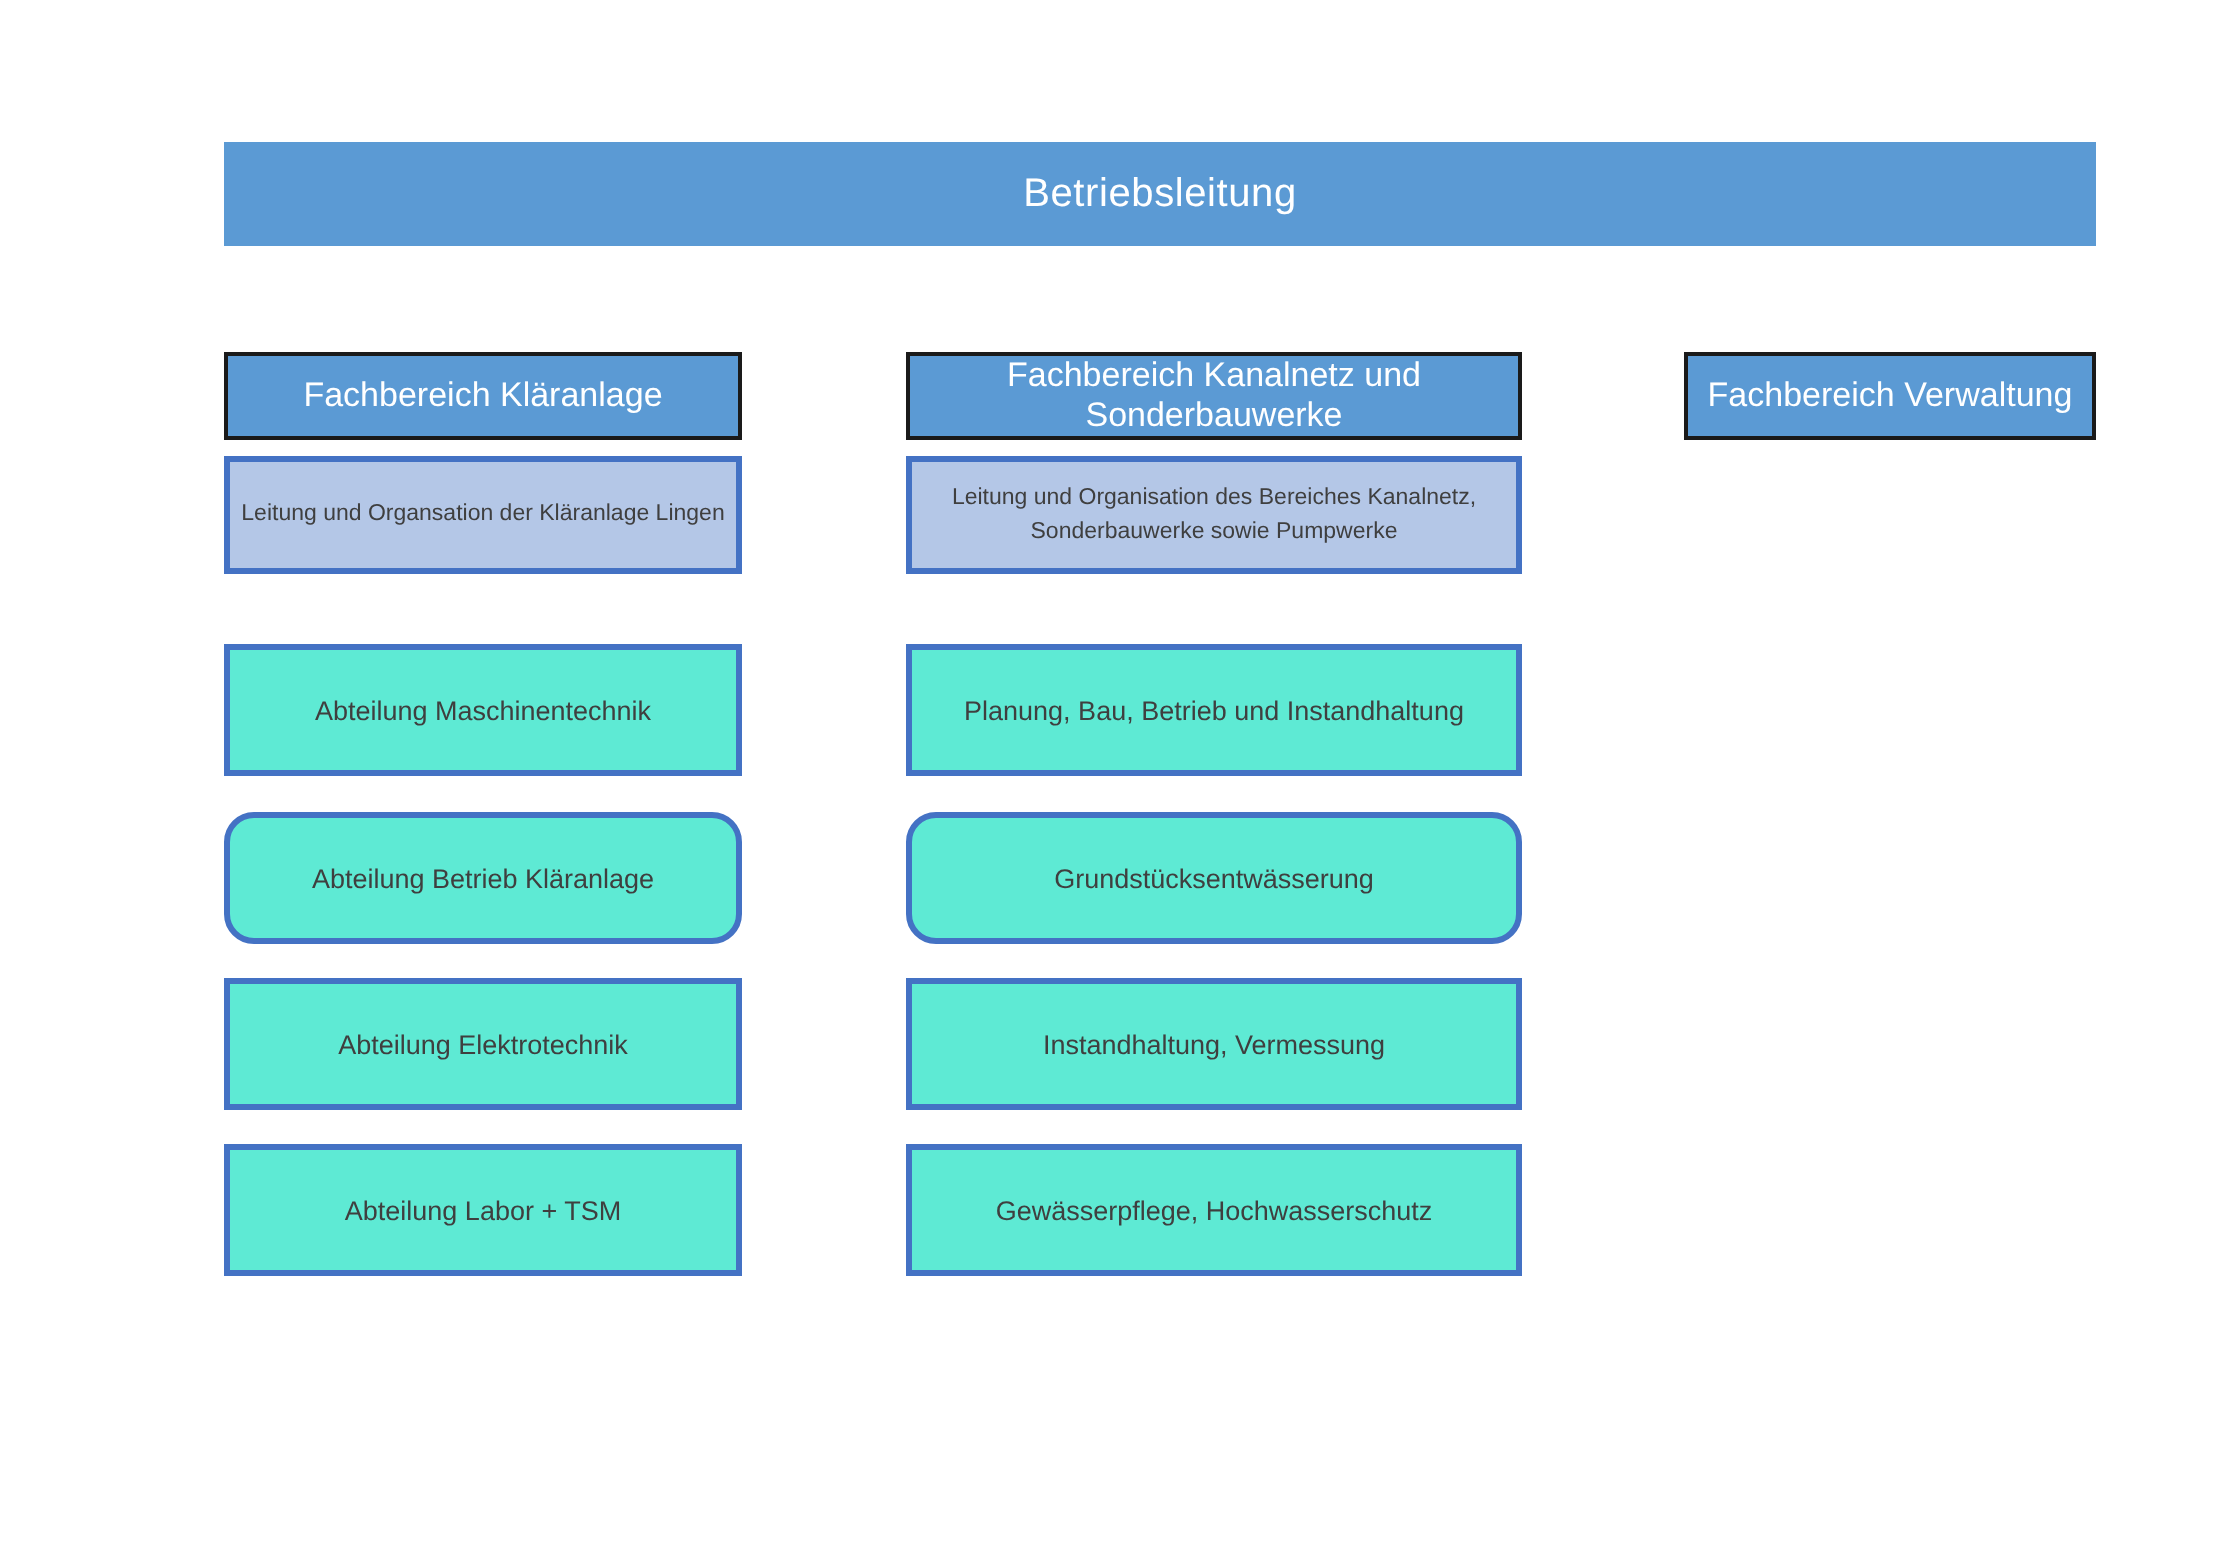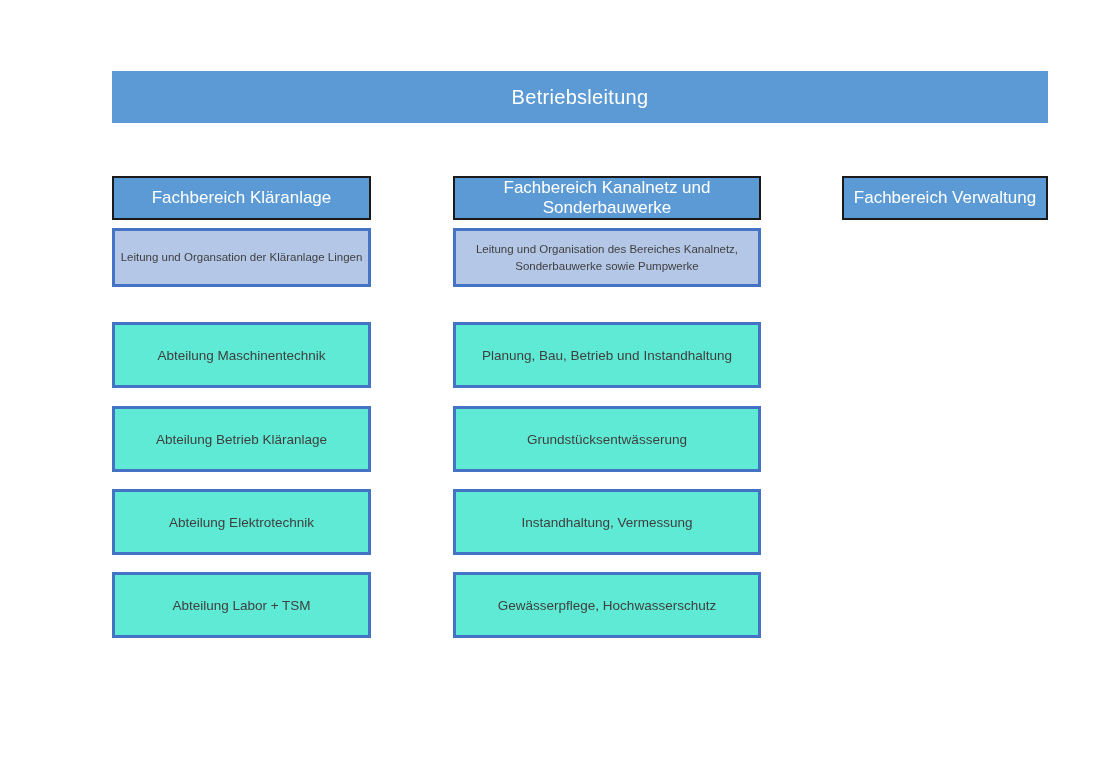--- a/index.html
+++ b/index.html
@@ -69,21 +69,21 @@
   }
   .dept-box {
     height: 66px;
     background: #5eead4;
     border: 3px solid var(--box_border, #4472c4);
     color: var(--body_text, #3f3f3f);
     font-size: 13.5px;
     padding: 0 6px;
   }
   .dept-0 { top: 322px; }
-  .dept-1 { top: 406px; }
+  .dept-1 { top: 406px; border-radius: 15px; }
   .dept-2 { top: 489px; }
   .dept-3 { top: 572px; }
 </style>
 </head>
 <body>
 
 <div class="canvas">
 
   <div class="banner">
     <span>Betriebsleitung</span>

